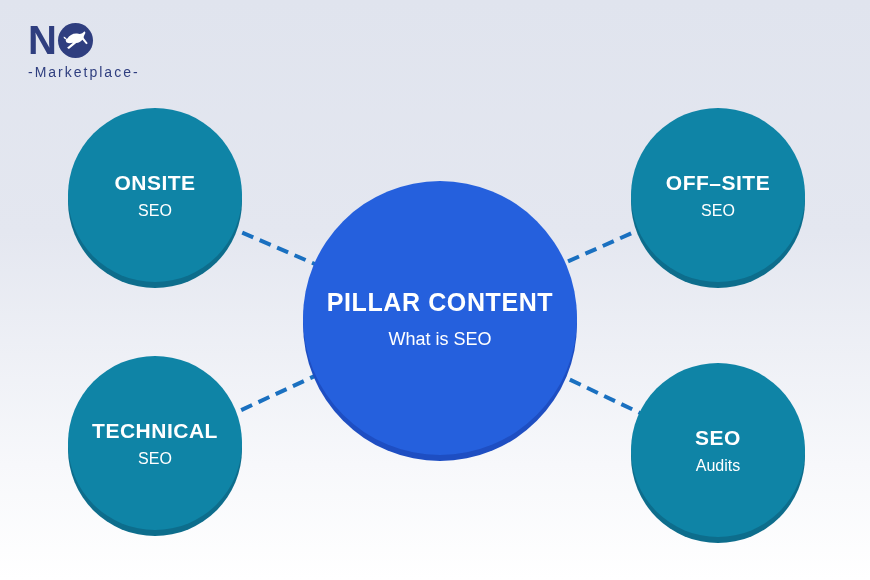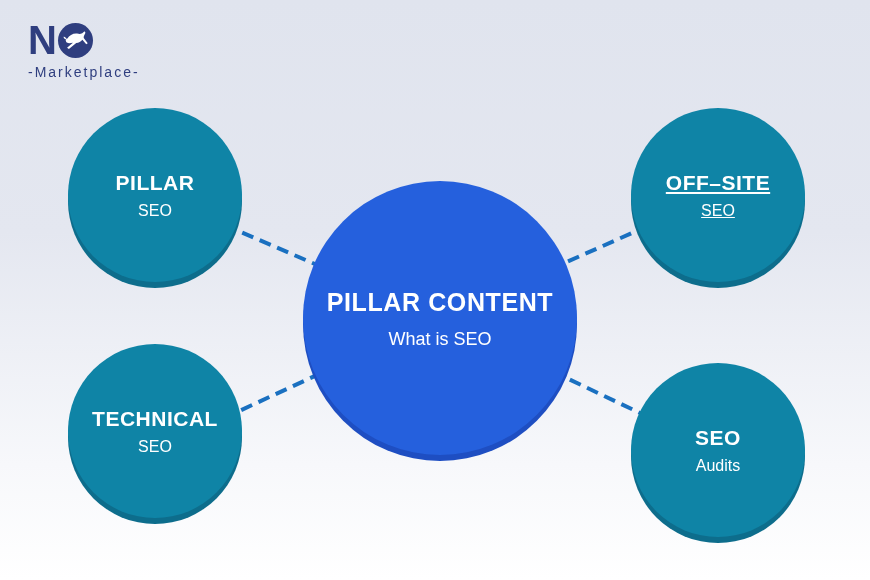--- a/index.html
+++ b/index.html
@@ -64,22 +64,22 @@
   .node.center {
     width: 274px;
     height: 274px;
     left: 303px;
     top: 181px;
     background: var(--center-blue, #2560dd);
     box-shadow: 0 6px 0 0 var(--center-blue-shadow, #1e4ec2);
     gap: 12px;
   }
   .node.tl { left: 68px;  top: 108px; }
-  .node.tr { left: 631px; top: 108px; text-decoration: underline; }
-  .node.bl { left: 68px;  top: 344px; }
+  .node.tr { left: 631px; top: 108px; }
+  .node.bl { left: 68px;  top: 356px; }
   .node.br { left: 631px; top: 363px; }
 
   .node-title {
     font-size: 21px;
     font-weight: 700;
     letter-spacing: 0.5px;
     line-height: 1.2;
   }
   .node-subtitle {
     font-size: 16px;
@@ -170,21 +170,21 @@
     </div>
     <div class="logo-tagline">-Marketplace-</div>
   </div>
 
   <div class="node center">
     <div class="node-title">PILLAR CONTENT</div>
     <div class="node-subtitle">What is SEO</div>
   </div>
 
   <div class="node small tl">
-    <div class="node-title">PILLAR</div>
+    <div class="node-title">ONSITE</div>
     <div class="node-subtitle">SEO</div>
   </div>
 
   <div class="node small tr">
     <div class="node-title">OFF–SITE</div>
     <div class="node-subtitle">SEO</div>
   </div>
 
   <div class="node small bl">
     <div class="node-title">TECHNICAL</div>

